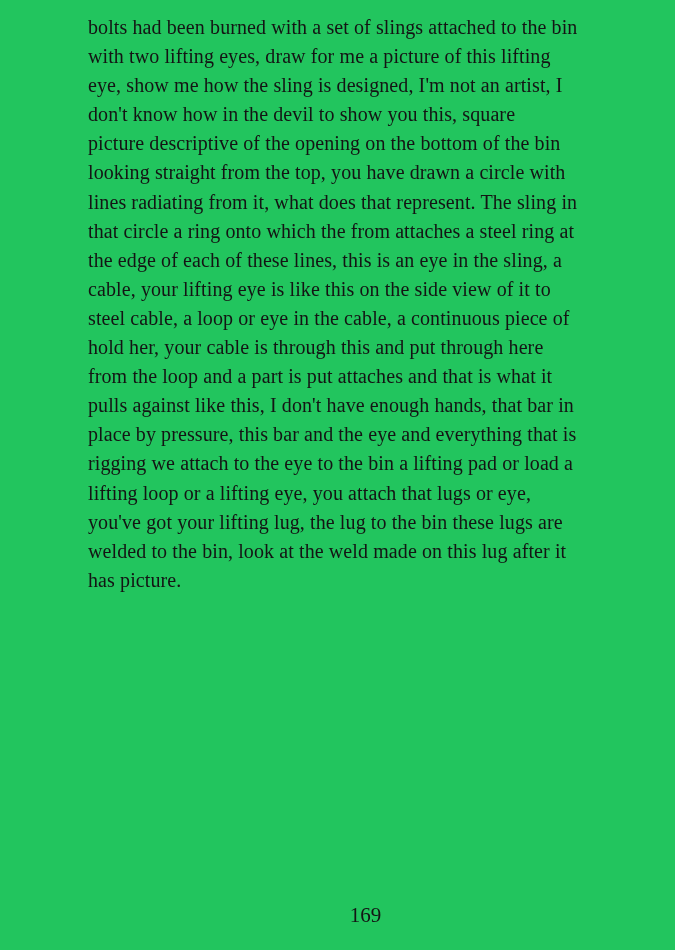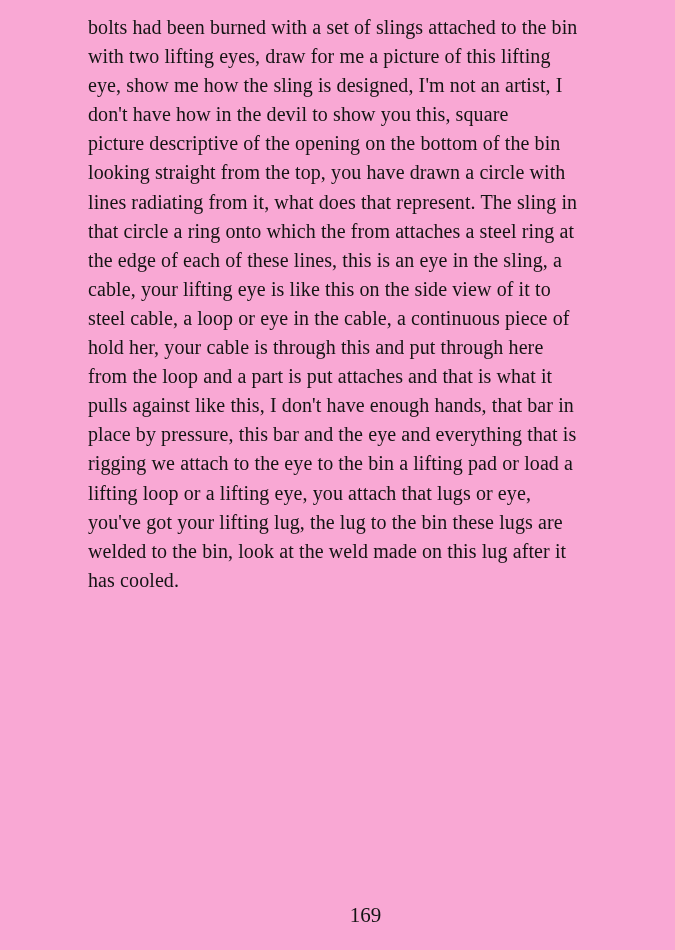--- a/index.html
+++ b/index.html
@@ -4,21 +4,21 @@
 <style>
   html, body {
     margin: 0;
     padding: 0;
     background: #ffffff;
   }
   .page {
     position: relative;
     width: 675px;
     height: 950px;
-    background: #f9a8d4;
+    background: #22c55e;
     overflow: hidden;
     font-family: "Liberation Serif", serif;
     color: #141414;
   }
   .text-block {
     position: absolute;
     top: 13px;
     left: 88px;
     width: 505px;
     font-size: 20px;
@@ -40,32 +40,32 @@
   }
 </style>
 </head>
 <body>
 
 <div class="page">
   <div class="text-block">
       <div class="text-line">bolts had been burned with a set of slings attached to the bin</div>
       <div class="text-line">with two lifting eyes, draw for me a picture of this lifting</div>
       <div class="text-line">eye, show me how the sling is designed, I'm not an artist, I</div>
-      <div class="text-line">don't have how in the devil to show you this, square</div>
+      <div class="text-line">don't know how in the devil to show you this, square</div>
       <div class="text-line">picture descriptive of the opening on the bottom of the bin</div>
       <div class="text-line">looking straight from the top, you have drawn a circle with</div>
       <div class="text-line">lines radiating from it, what does that represent. The sling in</div>
       <div class="text-line">that circle a ring onto which the from attaches a steel ring at</div>
       <div class="text-line">the edge of each of these lines, this is an eye in the sling, a</div>
       <div class="text-line">cable, your lifting eye is like this on the side view of it to</div>
       <div class="text-line">steel cable, a loop or eye in the cable, a continuous piece of</div>
       <div class="text-line">hold her, your cable is through this and put through here</div>
       <div class="text-line">from the loop and a part is put attaches and that is what it</div>
       <div class="text-line">pulls against like this, I don't have enough hands, that bar in</div>
       <div class="text-line">place by pressure, this bar and the eye and everything that is</div>
       <div class="text-line">rigging we attach to the eye to the bin a lifting pad or load a</div>
       <div class="text-line">lifting loop or a lifting eye, you attach that lugs or eye,</div>
       <div class="text-line">you've got your lifting lug, the lug to the bin these lugs are</div>
       <div class="text-line">welded to the bin, look at the weld made on this lug after it</div>
-      <div class="text-line">has cooled.</div>
+      <div class="text-line">has picture.</div>
     </div>
   <div class="page-number">169</div>
 </div>
 
 </body></html>

